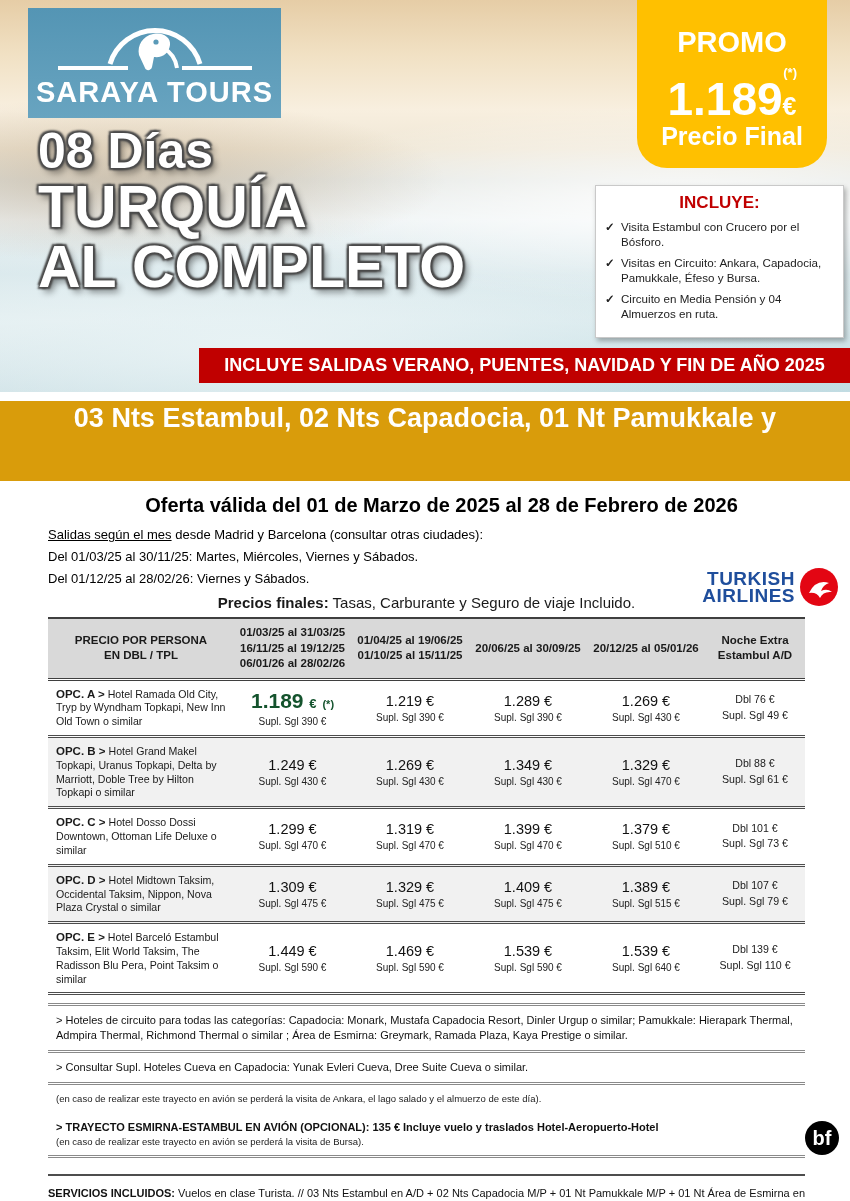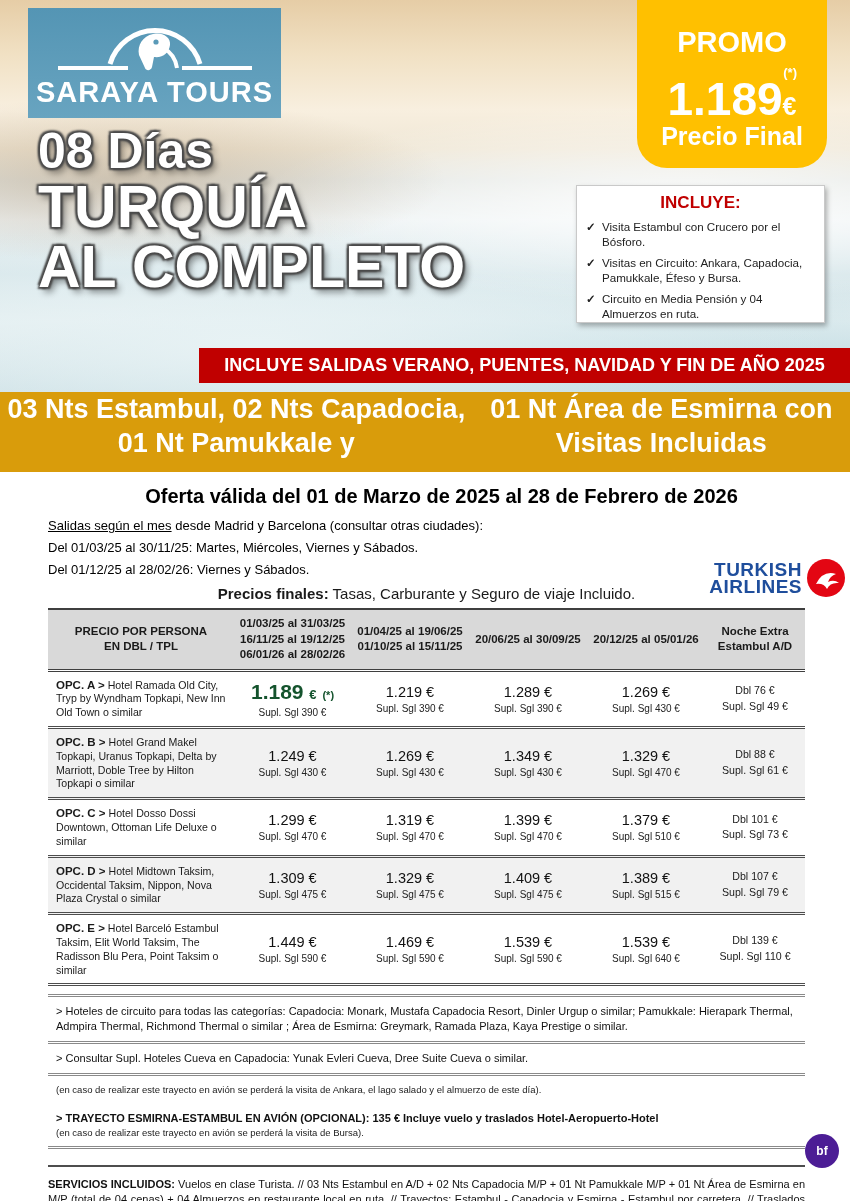--- a/index.html
+++ b/index.html
@@ -29,41 +29,41 @@
   .hero-title .t2, .hero-title .t3 { font-size:59px; }
 
   .promo-box { position:absolute; right:23px; top:0; width:190px; height:168px; background:#FFC000;
     border-radius:0 0 30px 30px; color:#fff; text-align:center; }
   .promo-box .promo-word { font-size:29px; font-weight:bold; margin-top:26px; }
   .promo-box .star { font-size:13px; font-weight:bold; text-align:right; padding-right:30px; margin-top:6px; }
   .promo-box .price-line { font-size:46px; font-weight:bold; line-height:1; margin-top:-4px; }
   .promo-box .cur { font-size:25px; }
   .promo-box .final { font-size:25px; font-weight:bold; margin-top:0; }
 
-  .incluye-box { position:absolute; right:25px; top:185px; width:249px; background:#fff;
-    border:1px solid #c9c9c9; box-shadow:2px 3px 5px rgba(0,0,0,.3); padding:7px 9px 1px 9px; }
+  .incluye-box { position:absolute; right:6px; top:185px; width:249px; background:#fff;
+    border:1px solid #c9c9c9; box-shadow:2px 3px 5px rgba(0,0,0,.3); padding:7px 9px 16px 9px; }
   .incluye-title { color:#C00000; font-weight:bold; font-size:17px; text-align:center; margin-bottom:4px; }
   .incluye-item { display:flex; font-size:11.6px; color:#222; margin-top:6px; line-height:1.3; }
   .incluye-item .chk { flex:0 0 16px; font-weight:bold; }
 
   .red-banner { position:absolute; left:199px; right:0; top:348px; height:35px; background:#C00000;
     color:#fff; font-weight:bold; font-size:18px; display:flex; align-items:center; justify-content:center; }
 
   
   .gold-banner { width:850px; height:80px; background:#D99C0B; color:#fff; font-weight:bold;
-    font-size:27px; line-height:34px; text-align:center; display:flex; flex-direction:row; justify-content:flex-start; flex:0 0 auto; }
+    font-size:27px; line-height:34px; text-align:center; display:flex; flex-direction:column; justify-content:flex-start; flex:0 0 auto;margin-top:9px; }
 
   
   .oferta { text-align:center; font-weight:bold; font-size:20px; color:#000; margin:13px 0 10px 0;padding-left:33px; }
   .mid { position:relative; padding:0 45px 0 48px; }
   .dep-line { font-size:13px; color:#000000; margin-bottom:7px; }
   .dep-line .u { text-decoration:underline; }
   .precios-finales { text-align:center; font-size:15px; margin:8px 0 6px 0; }
   .precios-finales b { font-weight:bold; }
-  .ta-logo { position:absolute; right:4px; top:40px; display:flex; align-items:center; }
+  .ta-logo { position:absolute; right:11px; top:40px; display:flex; align-items:center; }
   .ta-text { color:#1F4E9C; font-weight:bold; font-size:19px; line-height:.92; letter-spacing:.5px; text-align:right; }
   .ta-circle { width:40px; height:40px; margin-left:4px; }
 
   
   .tbl-wrap { padding:0 45px 0 48px; }
   table { width:100%; border-collapse:collapse; table-layout:fixed; }
   thead tr { background:#D9D9D9; }
   thead th { font-size:11.5px; font-weight:bold; padding:6px 3px; border-top:2px solid #3f3f3f; border-bottom:3px double #3f3f3f; vertical-align:middle; line-height:1.35; }
   tbody tr { background:#fff; }
   tbody tr.alt { background:#F1F1F1; }
@@ -84,22 +84,22 @@
   .note { padding:7px 8px; font-size:11px; line-height:1.35; color:#111; }
   .note + .note.sep { border-top:3px double #8a8a8a; }
   .note .sub { font-size:9.5px; color:#222; margin-top:1px; }
   .note .nb { font-weight:bold; }
 
   
   .fine { margin:16px 45px 0 48px; border-top:2px solid #4d4d4d; padding-top:10px; }
   .fp { font-size:11px; line-height:1.32; text-align:justify; margin-bottom:9px; color:#111; }
   .fp .lbl { font-weight:bold; }
 
-  .bf-badge { position:absolute; right:11px; bottom:33px; width:34px; height:34px; border-radius:50%;
-    background:#4c1d95; color:#fff; font-weight:bold; font-size:12px; display:flex; align-items:center; justify-content:center; }
+  .bf-badge { position:absolute; right:11px; bottom:46px; width:34px; height:34px; border-radius:50%;
+    background:#000000; color:#fff; font-weight:bold; font-size:20px; display:flex; align-items:center; justify-content:center; }
 </style>
 </head>
 <body>
 
 <div class="page">
 
   <div class="hero">
 
     <div class="logo-box">
       <svg width="210" height="66" viewBox="0 0 210 66">
@@ -142,21 +142,20 @@
         <span class="chk">✓</span>
         <span>Circuito en Media Pensión y 04 Almuerzos en ruta.</span>
       </div>
     </div>
 
     <div class="red-banner">INCLUYE SALIDAS VERANO, PUENTES, NAVIDAD Y FIN DE AÑO 2025</div>
   </div>
 
   <div class="gold-banner">
     <div>03 Nts Estambul, 02 Nts Capadocia, 01 Nt Pamukkale y</div>
-    <div>01 Nt Área de Esmirna con Visitas Incluidas</div>
   </div>
 
   <div class="oferta">Oferta válida del 01 de Marzo de 2025 al 28 de Febrero de 2026</div>
 
   <div class="mid">
     <div class="dep-line">
       <span class="u">Salidas según el mes</span><span> desde Madrid y Barcelona (consultar otras ciudades):</span>
     </div>
     <div class="dep-line">Del 01/03/25 al 30/11/25: Martes, Miércoles, Viernes y Sábados.</div>
     <div class="dep-line">Del 01/12/25 al 28/02/26: Viernes y Sábados.</div>

